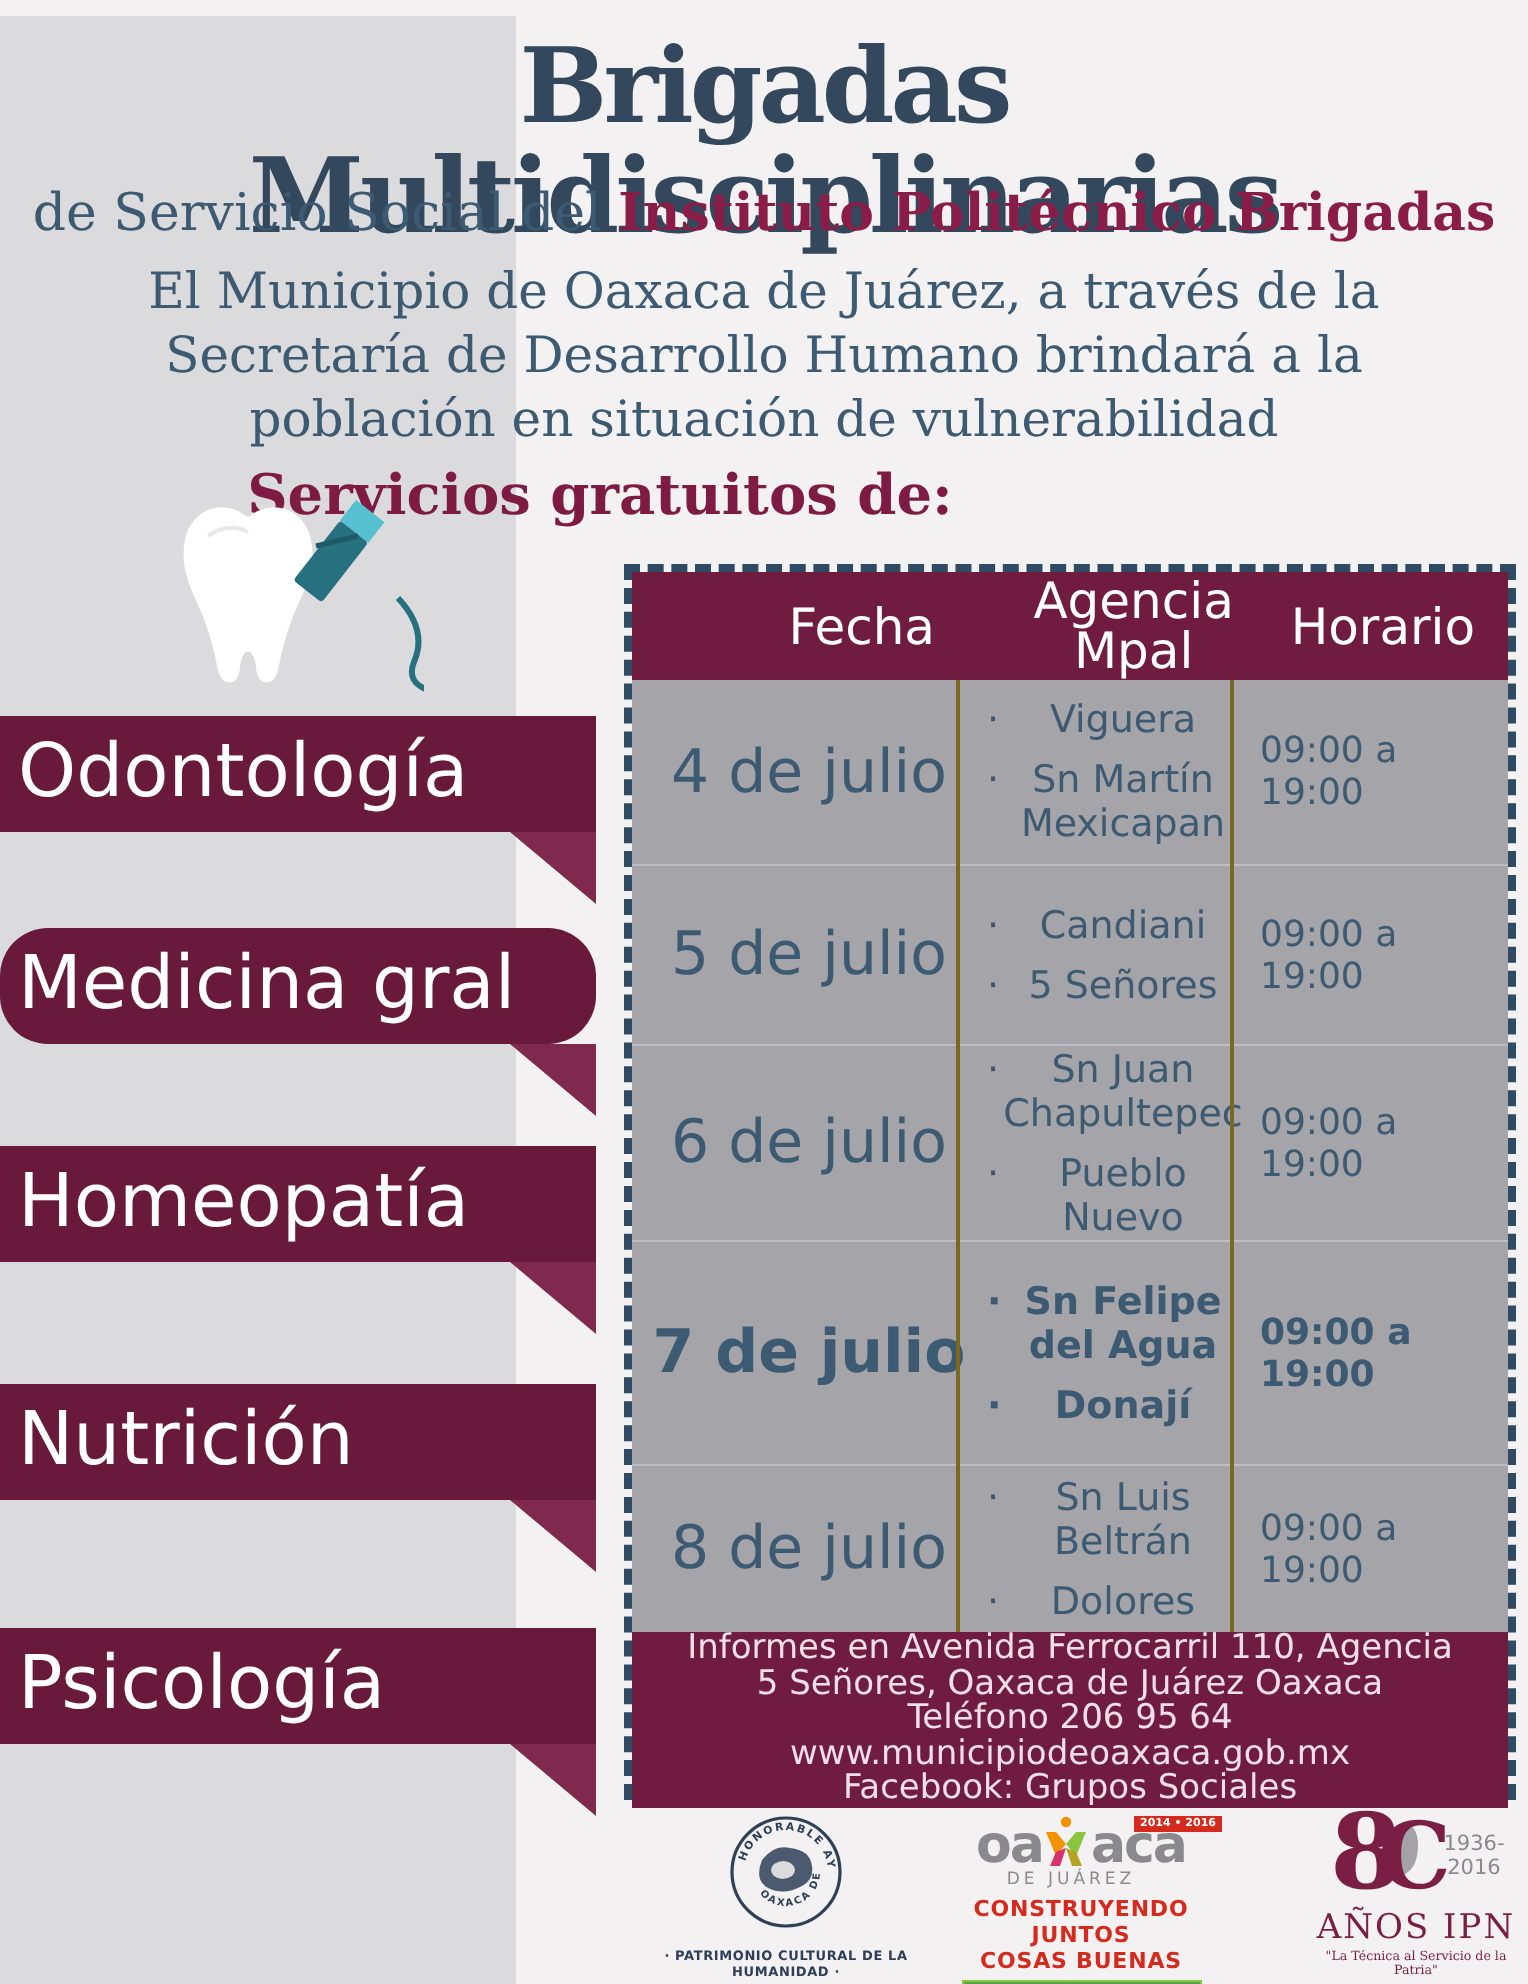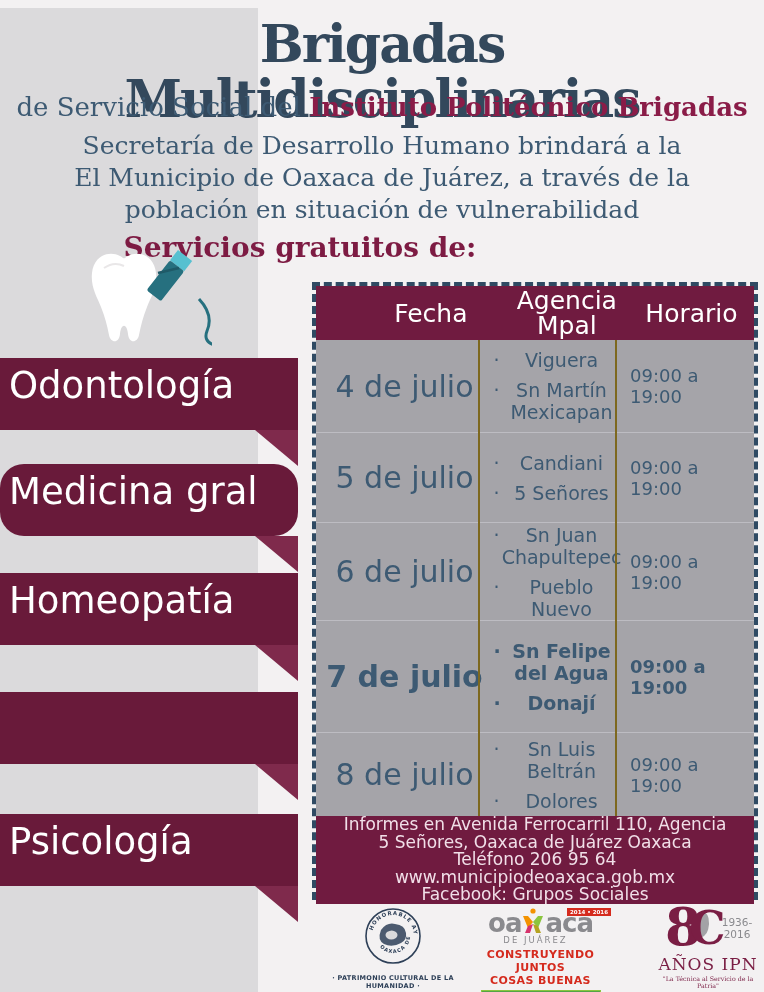--- a/index.html
+++ b/index.html
@@ -21,21 +21,21 @@
          font-family:"DejaVu Serif","Liberation Serif",serif;
          font-size:25px;line-height:32px;color:#3d5a73;}
   .services-heading{position:absolute;left:60px;top:231px;width:480px;text-align:center;
          font-family:"DejaVu Serif","Liberation Serif",serif;
          font-size:28px;font-weight:bold;color:#7d1b43;}
 
   
   .tooth-wrap{position:absolute;left:82px;top:246px;width:130px;height:104px;}
 
   
-  .ribbon{position:absolute;left:0;width:298px;height:72px;background:#691a3a;
+  .ribbon{position:absolute;left:0;width:298px;height:58px;background:#691a3a;
           color:#ffffff;font-size:37px;line-height:56px;padding-left:9px;box-sizing:border-box;
           white-space:nowrap;}
   .ribbon[data-i="0"]{top:358px;}
   .ribbon[data-i="1"]{top:464px;border-radius:24px;}
   .ribbon[data-i="2"]{top:573px;}
   .ribbon[data-i="3"]{top:692px;}
   .ribbon[data-i="4"]{top:814px;}
   .ribbon .fold{position:absolute;right:0;top:100%;width:43px;height:36px;background:#7f2a4c;
           clip-path:polygon(0 0,100% 0,100% 100%);}
 
@@ -102,22 +102,22 @@
   <div class="gray-band"></div>
 
   <div class="title">Brigadas Multidisciplinarias</div>
 
   <div class="subtitle">
     <span>de Servicio Social del </span><span class="hl">Instituto Politécnico  Brigadas</span>
   </div>
 
   <div class="intro">
 
-  <div class="intro-line" data-i="1">Secretaría de Desarrollo Humano brindará a la</div>
-      <div class="intro-line" data-i="0">El Municipio de Oaxaca de Juárez, a través de la</div>
+  <div class="intro-line" data-i="0">El Municipio de Oaxaca de Juárez, a través de la</div>
+      <div class="intro-line" data-i="1">Secretaría de Desarrollo Humano brindará a la</div>
       <div class="intro-line" data-i="2">población en situación de vulnerabilidad</div>
     </div>
 
   <div class="services-heading">Servicios gratuitos de:</div>
 
   <div class="tooth-wrap">
     <svg width="130" height="104" viewBox="0 0 130 104">
       <path fill="#ffffff" d="M41,12 C30,3 12,8 10,27 C8.5,41 15,51 19,61 C23,71 25,79 27,89 C28.5,97 37,98 38,88 C39,77 45,77 46,88 C47,98 55.5,97 57,89 C59,79 61,71 65,61 C69,51 75.5,41 74,27 C72,8 54,3 43,12 C42.4,12.4 41.6,12.4 41,12 Z"></path>
       <path fill="none" stroke="#e9e7e8" stroke-width="2" d="M22,22 Q32,15 42,20"></path>
       <g>
@@ -142,20 +142,21 @@
         <span>Medicina gral</span>
         <span class="fold"></span>
       </div>
 
       <div class="ribbon" data-i="2">
         <span>Homeopatía</span>
         <span class="fold"></span>
       </div>
 
       <div class="ribbon" data-i="3">
+        <span>Nutrición</span>
         <span class="fold"></span>
       </div>
 
       <div class="ribbon" data-i="4">
         <span>Psicología</span>
         <span class="fold"></span>
       </div>
     </div>
 
   <div class="sched">

